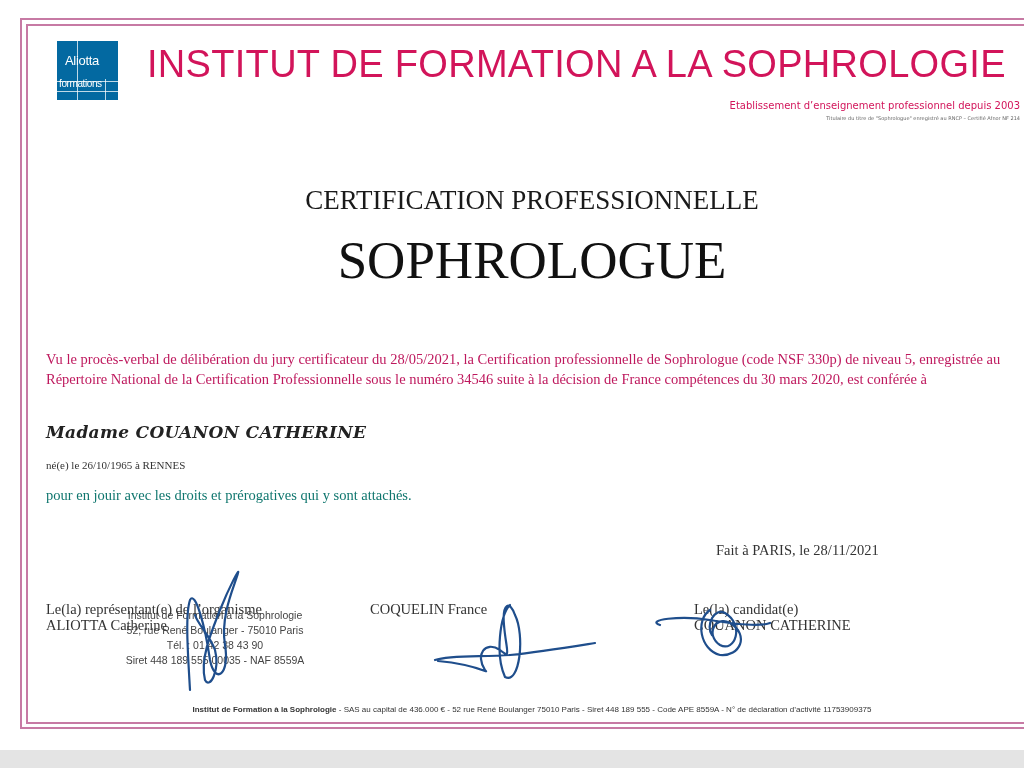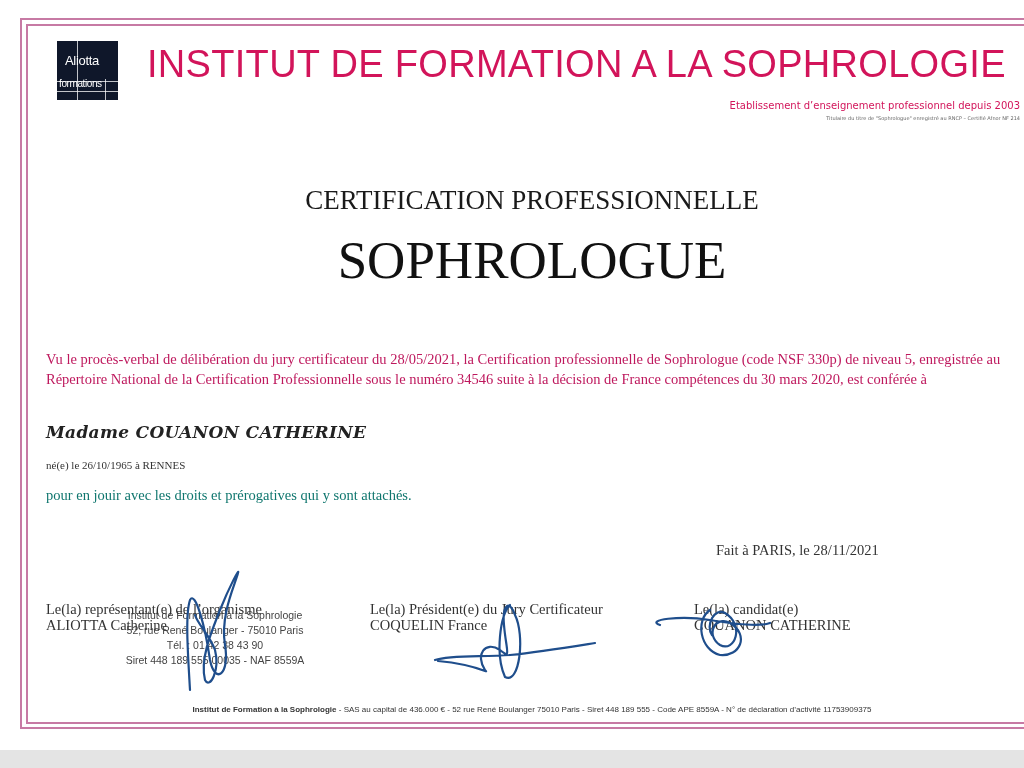--- a/index.html
+++ b/index.html
@@ -1,21 +1,21 @@
 <!DOCTYPE html>
 <html><head>
 <meta charset="utf-8">
 <style>
   html, body { margin:0; padding:0; }
   body { width:1024px; height:768px; position:relative; overflow:hidden; background:#ffffff; font-family:"Liberation Serif", serif; color:#222; }
   .frame-outer { position:absolute; left:20px; top:18px; width:1030px; height:711px; border:2px solid #c77aa4; box-sizing:border-box; }
   .frame-inner { position:absolute; left:26px; top:24px; width:1020px; height:700px; border:2px solid #c77aa4; box-sizing:border-box; }
   .bottom-bar { position:absolute; left:0; top:750px; width:1024px; height:18px; background:#e4e4e4; }
 
-  .logo { position:absolute; left:57px; top:41px; width:61px; height:59px; background:#0f172a; overflow:hidden; }
+  .logo { position:absolute; left:57px; top:41px; width:61px; height:59px; background:#0369a1; overflow:hidden; }
   .logo .l1 { position:absolute; left:8px; top:13px; font-family:"Liberation Sans", sans-serif; font-size:13px; color:#fff; line-height:13px; letter-spacing:-0.3px; }
   .logo .l2 { position:absolute; left:2px; top:25px; font-family:"Liberation Sans", sans-serif; font-size:10px; color:#fff; line-height:11px; letter-spacing:-0.4px;margin-top:12px; }
   .logo .vl1 { position:absolute; left:20px; top:0; width:1px; height:59px; background:rgba(255,255,255,0.75); }
   .logo .vl2 { position:absolute; left:48px; top:38px; width:1px; height:21px; background:rgba(255,255,255,0.75); }
   .logo .hl1 { position:absolute; left:0; top:40px; width:61px; height:1px; background:rgba(255,255,255,0.75); }
   .logo .hl2 { position:absolute; left:0; top:50px; width:61px; height:1px; background:rgba(255,255,255,0.75); }
 
   .inst-title { position:absolute; left:147px; top:40px; font-family:"Liberation Sans", sans-serif; font-size:38px; color:#d2145a; letter-spacing:0.3px; white-space:nowrap; line-height:48px; }
   .inst-sub { position:absolute; right:4px; top:100px; font-family:"DejaVu Sans", sans-serif; font-size:10px; color:#d2145a; white-space:nowrap;margin-left:8px; }
   .inst-sub2 { position:absolute; right:4px; top:115px; font-family:"DejaVu Sans", sans-serif; font-size:5px; color:#666; white-space:nowrap; }
@@ -74,21 +74,20 @@
   <div>52, rue René Boulanger - 75010 Paris</div>
   <div>Tél. : 01 42 38 43 90</div>
   <div>Siret 448 189 555 00035 - NAF 8559A</div>
 </div>
 
 <div class="sig-block sig1">
   <div>Le(la) représentant(e) de l’organisme</div>
   <div>ALIOTTA Catherine</div>
 </div>
 <div class="sig-block sig2">
-  <div>Le(la) Président(e) du Jury Certificateur</div>
   <div>COQUELIN France</div>
 </div>
 <div class="sig-block sig3">
   <div>Le(la) candidat(e)</div>
   <div>COUANON CATHERINE</div>
 </div>
 
 <svg class="signature" style="left:170px;top:565px;" width="120" height="130" viewBox="0 0 120 130">
   <path d="M20,125 C18,90 15,50 20,35 C25,25 35,60 40,95 C45,120 60,110 55,80 C50,50 65,20 68,8 C70,2 60,20 50,45 C40,70 30,95 35,115 C40,125 50,105 45,85 C40,70 28,60 25,50" fill="none" stroke="#1f4e8c" stroke-width="2.2" stroke-linecap="round"></path>
 </svg>

